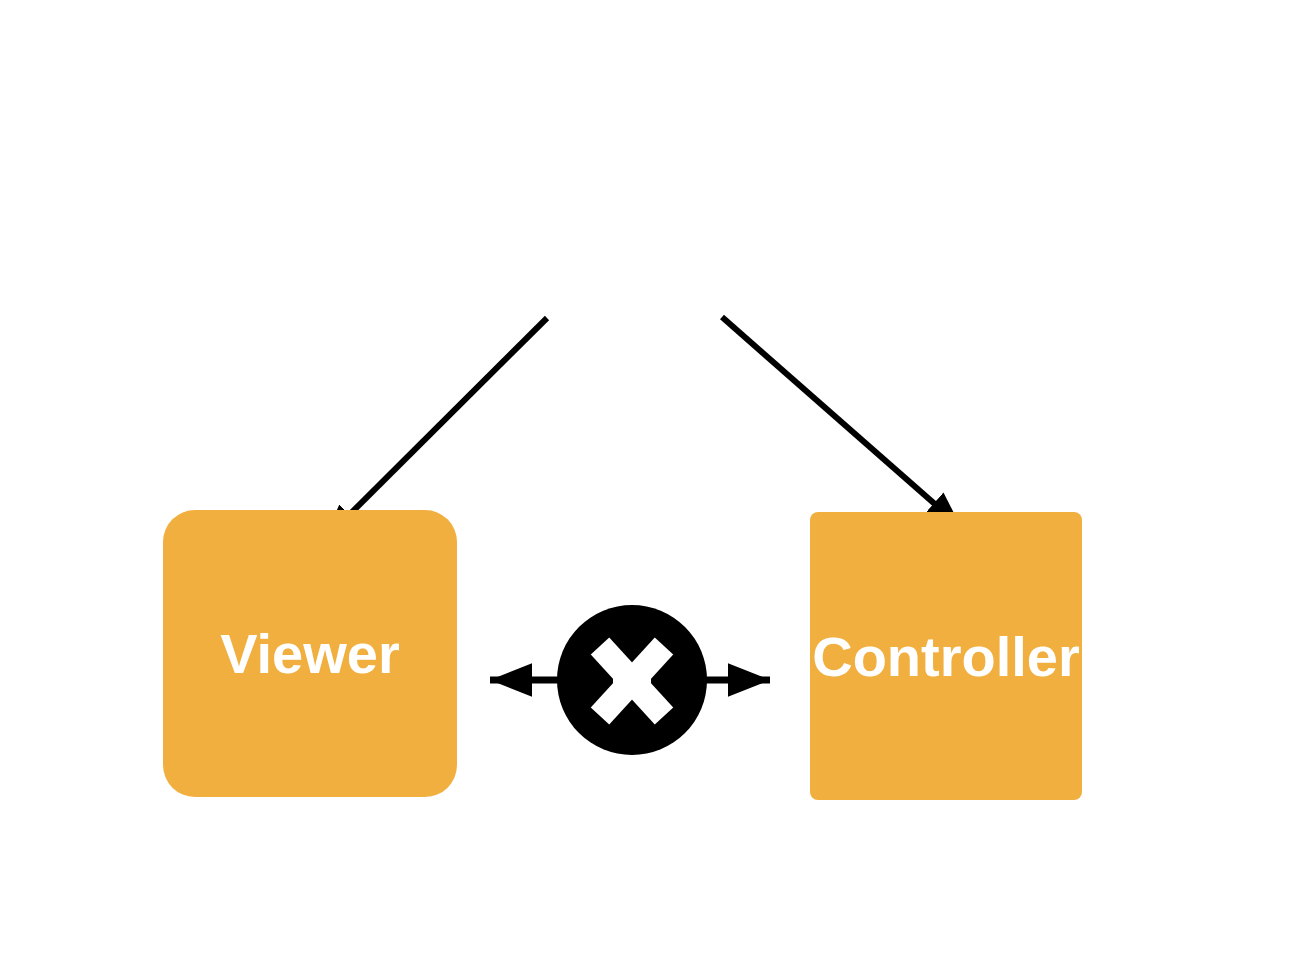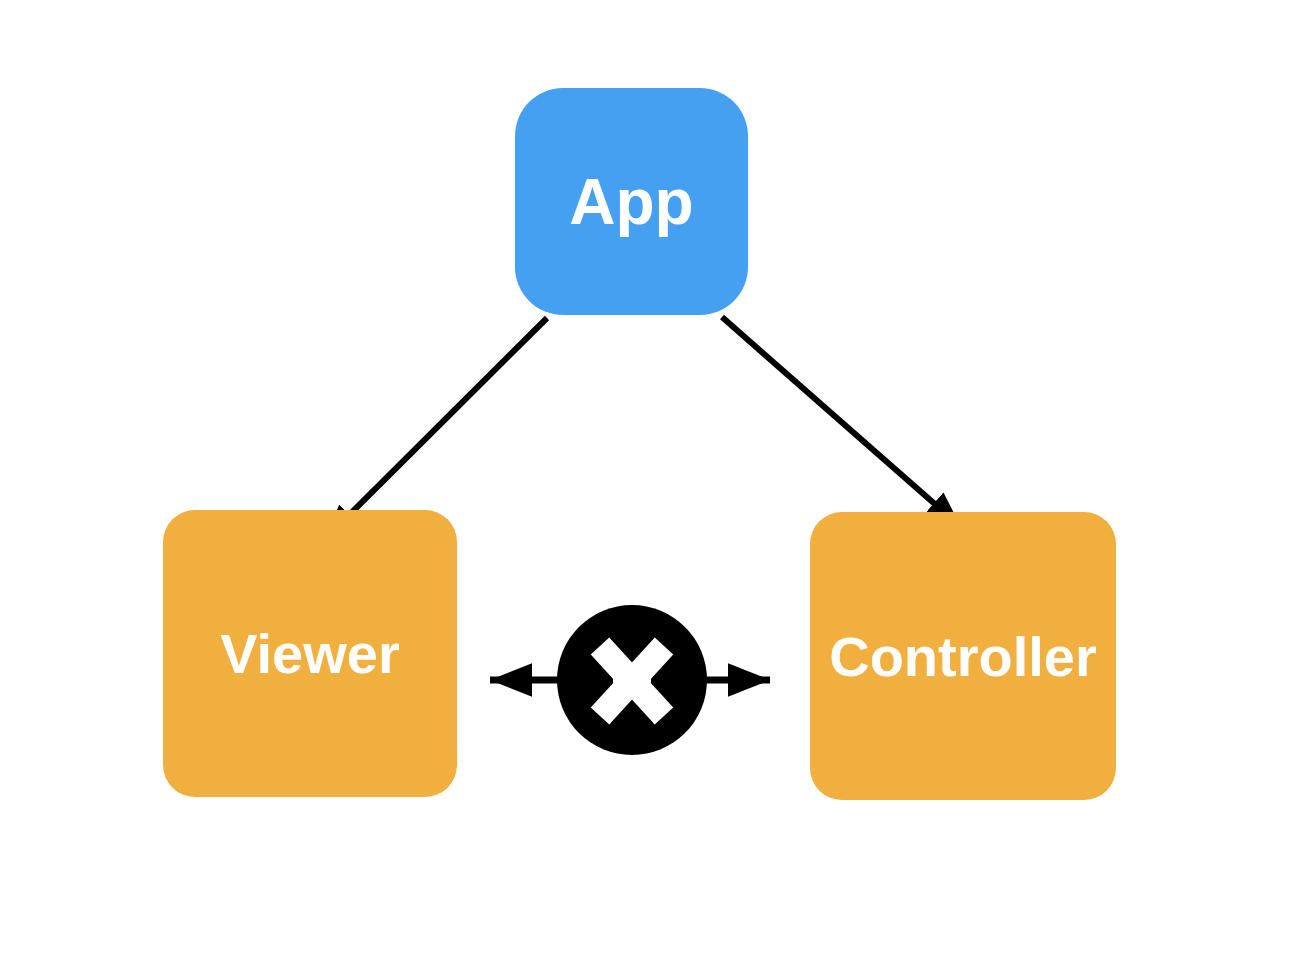--- a/index.html
+++ b/index.html
@@ -41,22 +41,22 @@
   }
   .node-viewer{
     left:163px; top:510px;
     width:294px; height:287px;
     border-radius:32px;
     background:var(--node-secondary);
     font-size:56px;
   }
   .node-controller{
     left:810px; top:512px;
-    width:306px; height:288px;
-    border-radius:32px;
+    width:272px; height:288px;
+    border-radius:8px;
     background:var(--node-secondary);
     font-size:56px;
   }
   .edges{
     position:absolute;
     left:0; top:0;
     width:1314px; height:960px;
     pointer-events:none;
   }
 </style>
@@ -79,23 +79,20 @@
     <line x1="490" y1="680" x2="770" y2="680" stroke="var(--arrow)" stroke-width="7" marker-start="url(#ah)" marker-end="url(#ah)"></line>
 
     <g>
       <circle cx="632" cy="680" r="75" fill="var(--badge-bg)"></circle>
       <line x1="600" y1="646" x2="664" y2="716" stroke="var(--badge-glyph)" stroke-width="25"></line>
       <line x1="664" y1="646" x2="600" y2="716" stroke="var(--badge-glyph)" stroke-width="25"></line>
       <rect x="613" y="674" width="38" height="13" fill="var(--badge-glyph)"></rect>
     </g>
   </svg>
 
-  <div class="node node-app">
-    <span>App</span>
-  </div>
 
   <div class="node node-viewer">
     <span>Viewer</span>
   </div>
 
   <div class="node node-controller">
     <span>Controller</span>
   </div>
 
 </div>

